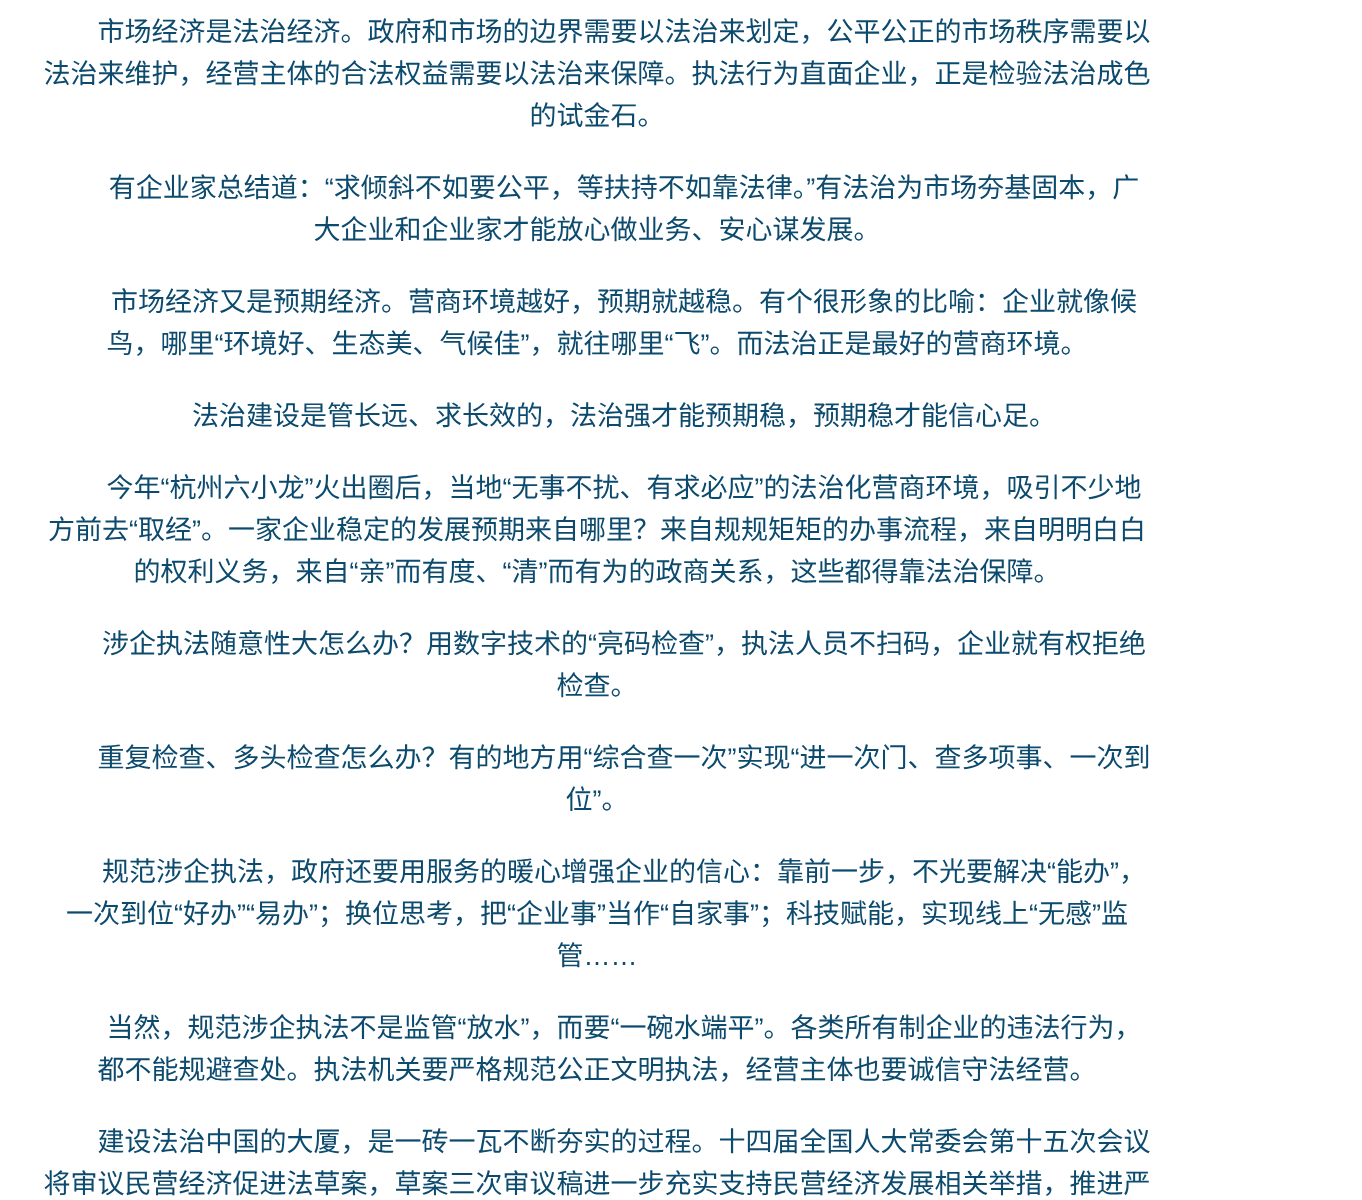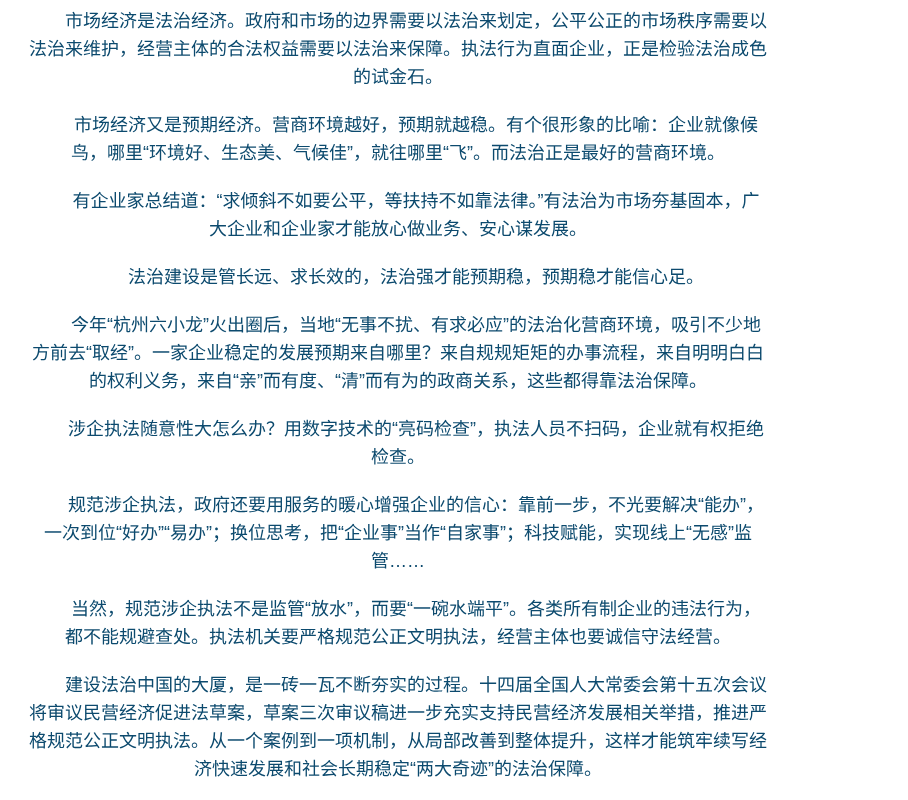--- a/index.html
+++ b/index.html
@@ -30,21 +30,22 @@
   }
   .article p:last-child {
     margin-bottom: 0;
   }
 </style>
 </head>
 <body>
 
 <main class="article">
   <p>市场经济是法治经济。政府和市场的边界需要以法治来划定，公平公正的市场秩序需要以法治来维护，经营主体的合法权益需要以法治来保障。执法行为直面企业，正是检验法治成色的试金石。</p>
+  <p>有企业家总结道：“求倾斜不如要公平，等扶持不如靠法律。”有法治为市场夯基固本，广大企业和企业家才能放心做业务、安心谋发展。</p>
   <p>市场经济又是预期经济。营商环境越好，预期就越稳。有个很形象的比喻：企业就像候鸟，哪里“环境好、生态美、气候佳”，就往哪里“飞”。而法治正是最好的营商环境。</p>
-  <p>有企业家总结道：“求倾斜不如要公平，等扶持不如靠法律。”有法治为市场夯基固本，广大企业和企业家才能放心做业务、安心谋发展。</p>
   <p>法治建设是管长远、求长效的，法治强才能预期稳，预期稳才能信心足。</p>
   <p>今年“杭州六小龙”火出圈后，当地“无事不扰、有求必应”的法治化营商环境，吸引不少地方前去“取经”。一家企业稳定的发展预期来自哪里？来自规规矩矩的办事流程，来自明明白白的权利义务，来自“亲”而有度、“清”而有为的政商关系，这些都得靠法治保障。</p>
   <p>涉企执法随意性大怎么办？用数字技术的“亮码检查”，执法人员不扫码，企业就有权拒绝检查。</p>
+  <p>重复检查、多头检查怎么办？有的地方用“综合查一次”实现“进一次门、查多项事、一次到位”。</p>
   <p>规范涉企执法，政府还要用服务的暖心增强企业的信心：靠前一步，不光要解决“能办”，一次到位“好办”“易办”；换位思考，把“企业事”当作“自家事”；科技赋能，实现线上“无感”监管……</p>
   <p>当然，规范涉企执法不是监管“放水”，而要“一碗水端平”。各类所有制企业的违法行为，都不能规避查处。执法机关要严格规范公正文明执法，经营主体也要诚信守法经营。</p>
   <p>建设法治中国的大厦，是一砖一瓦不断夯实的过程。十四届全国人大常委会第十五次会议将审议民营经济促进法草案，草案三次审议稿进一步充实支持民营经济发展相关举措，推进严格规范公正文明执法。从一个案例到一项机制，从局部改善到整体提升，这样才能筑牢续写经济快速发展和社会长期稳定“两大奇迹”的法治保障。</p>
 </main>
 
 </body></html>

